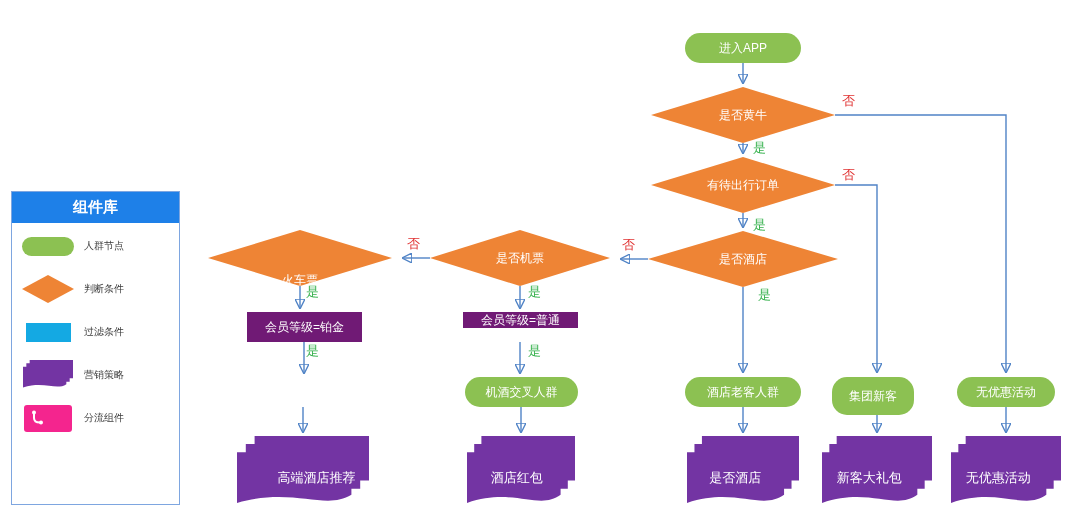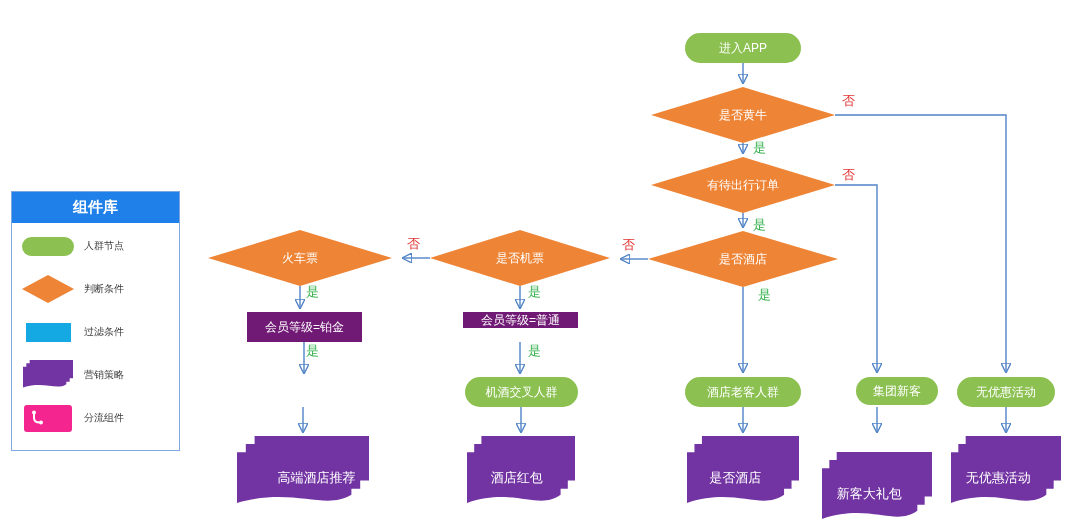--- a/index.html
+++ b/index.html
@@ -20,21 +20,21 @@
   
   .edge{position:absolute;font-size:13px;line-height:1;}
   .edge.yes{color:#33B04A;}
   .edge.no{color:#E03131;}
 
   
   #wires{position:absolute;left:0;top:0;width:1080px;height:525px;pointer-events:none;}
   #wires path{stroke:#5083C6;stroke-width:1.4;fill:none;}
 
   
-  .legend{position:absolute;left:11px;top:191px;width:169px;height:260px;
+  .legend{position:absolute;left:11px;top:191px;width:169px;height:314px;
           border:1px solid #7EA6E0;background:#fff;box-sizing:border-box;}
   .legend-header{height:31px;background:#1E80E8;color:#fff;font-size:15px;font-weight:bold;
           display:flex;align-items:center;justify-content:center;}
   .legend-item{display:flex;align-items:center;height:40px;margin-top:3px;}
   .lg-shape{width:72px;display:flex;align-items:center;justify-content:center;flex:0 0 72px;}
   .lg-label{font-size:10px;color:#3b3b3b;}
   .lg-pill{width:52px;height:19px;border-radius:10px;background:#8CC152;}
   .lg-diamond{width:52px;height:28px;background:#EE8435;clip-path:polygon(50% 0,100% 50%,50% 100%,0 50%);}
   .lg-rect{width:45px;height:19px;background:#14A9E3;}
   .lg-split{width:48px;height:27px;background:#F4258E;border-radius:3px;
@@ -125,42 +125,42 @@
   </div>
 
   <div class="node diamond" style="left:648px;top:231px;width:190px;height:56px;">
     <span>是否酒店</span>
   </div>
 
   <div class="node diamond" style="left:430px;top:230px;width:180px;height:56px;">
     <span>是否机票</span>
   </div>
 
-  <div class="node diamond" style="left:208px;top:230px;width:184px;height:56px;">
+  <div class="node diamond" style="left:208px;top:230px;width:184px;height:56px;align-items:flex-end;">
     <span>火车票</span>
   </div>
 
   <div class="node filter" style="left:247px;top:312px;width:115px;height:30px;">
     <span>会员等级=铂金</span>
   </div>
 
   <div class="node filter" style="left:463px;top:312px;width:115px;height:16px;">
     <span>会员等级=普通</span>
   </div>
 
 
   <div class="node pill" style="left:465px;top:377px;width:113px;height:30px;">
     <span>机酒交叉人群</span>
   </div>
 
   <div class="node pill" style="left:685px;top:377px;width:116px;height:30px;">
     <span>酒店老客人群</span>
   </div>
 
-  <div class="node pill" style="left:856px;top:377px;width:82px;height:28px;font-family:Liberation Serif, serif;">
+  <div class="node pill" style="left:832px;top:377px;width:82px;height:38px;font-family:Liberation Serif, serif;">
     <span>集团新客</span>
   </div>
 
   <div class="node pill" style="left:957px;top:377px;width:98px;height:30px;">
     <span>无优惠活动</span>
   </div>
 
   <div class="node docs" style="left:237px;top:436px;width:132px;height:73px;padding-left:40px;">
     <svg viewBox="0 0 120 72" preserveAspectRatio="none">
       <path d="M16 0 L120 0 L120 44 L112 44 L112 52 L104 52 L104 58 C80 74 52 50 0 66 L0 16 L8 16 L8 8 L16 8 Z" fill="#7334A3"></path>
@@ -175,21 +175,21 @@
     <span class="dlabel">酒店红包</span>
   </div>
 
   <div class="node docs" style="left:687px;top:436px;width:112px;height:73px;">
     <svg viewBox="0 0 120 72" preserveAspectRatio="none">
       <path d="M16 0 L120 0 L120 44 L112 44 L112 52 L104 52 L104 58 C80 74 52 50 0 66 L0 16 L8 16 L8 8 L16 8 Z" fill="#7334A3"></path>
     </svg>
     <span class="dlabel">是否酒店</span>
   </div>
 
-  <div class="node docs" style="left:822px;top:436px;width:110px;height:73px;margin-top:16px;">
+  <div class="node docs" style="left:822px;top:436px;width:110px;height:73px;">
     <svg viewBox="0 0 120 72" preserveAspectRatio="none">
       <path d="M16 0 L120 0 L120 44 L112 44 L112 52 L104 52 L104 58 C80 74 52 50 0 66 L0 16 L8 16 L8 8 L16 8 Z" fill="#7334A3"></path>
     </svg>
     <span class="dlabel">新客大礼包</span>
   </div>
 
   <div class="node docs" style="left:951px;top:436px;width:110px;height:73px;">
     <svg viewBox="0 0 120 72" preserveAspectRatio="none">
       <path d="M16 0 L120 0 L120 44 L112 44 L112 52 L104 52 L104 58 C80 74 52 50 0 66 L0 16 L8 16 L8 8 L16 8 Z" fill="#7334A3"></path>
     </svg>

